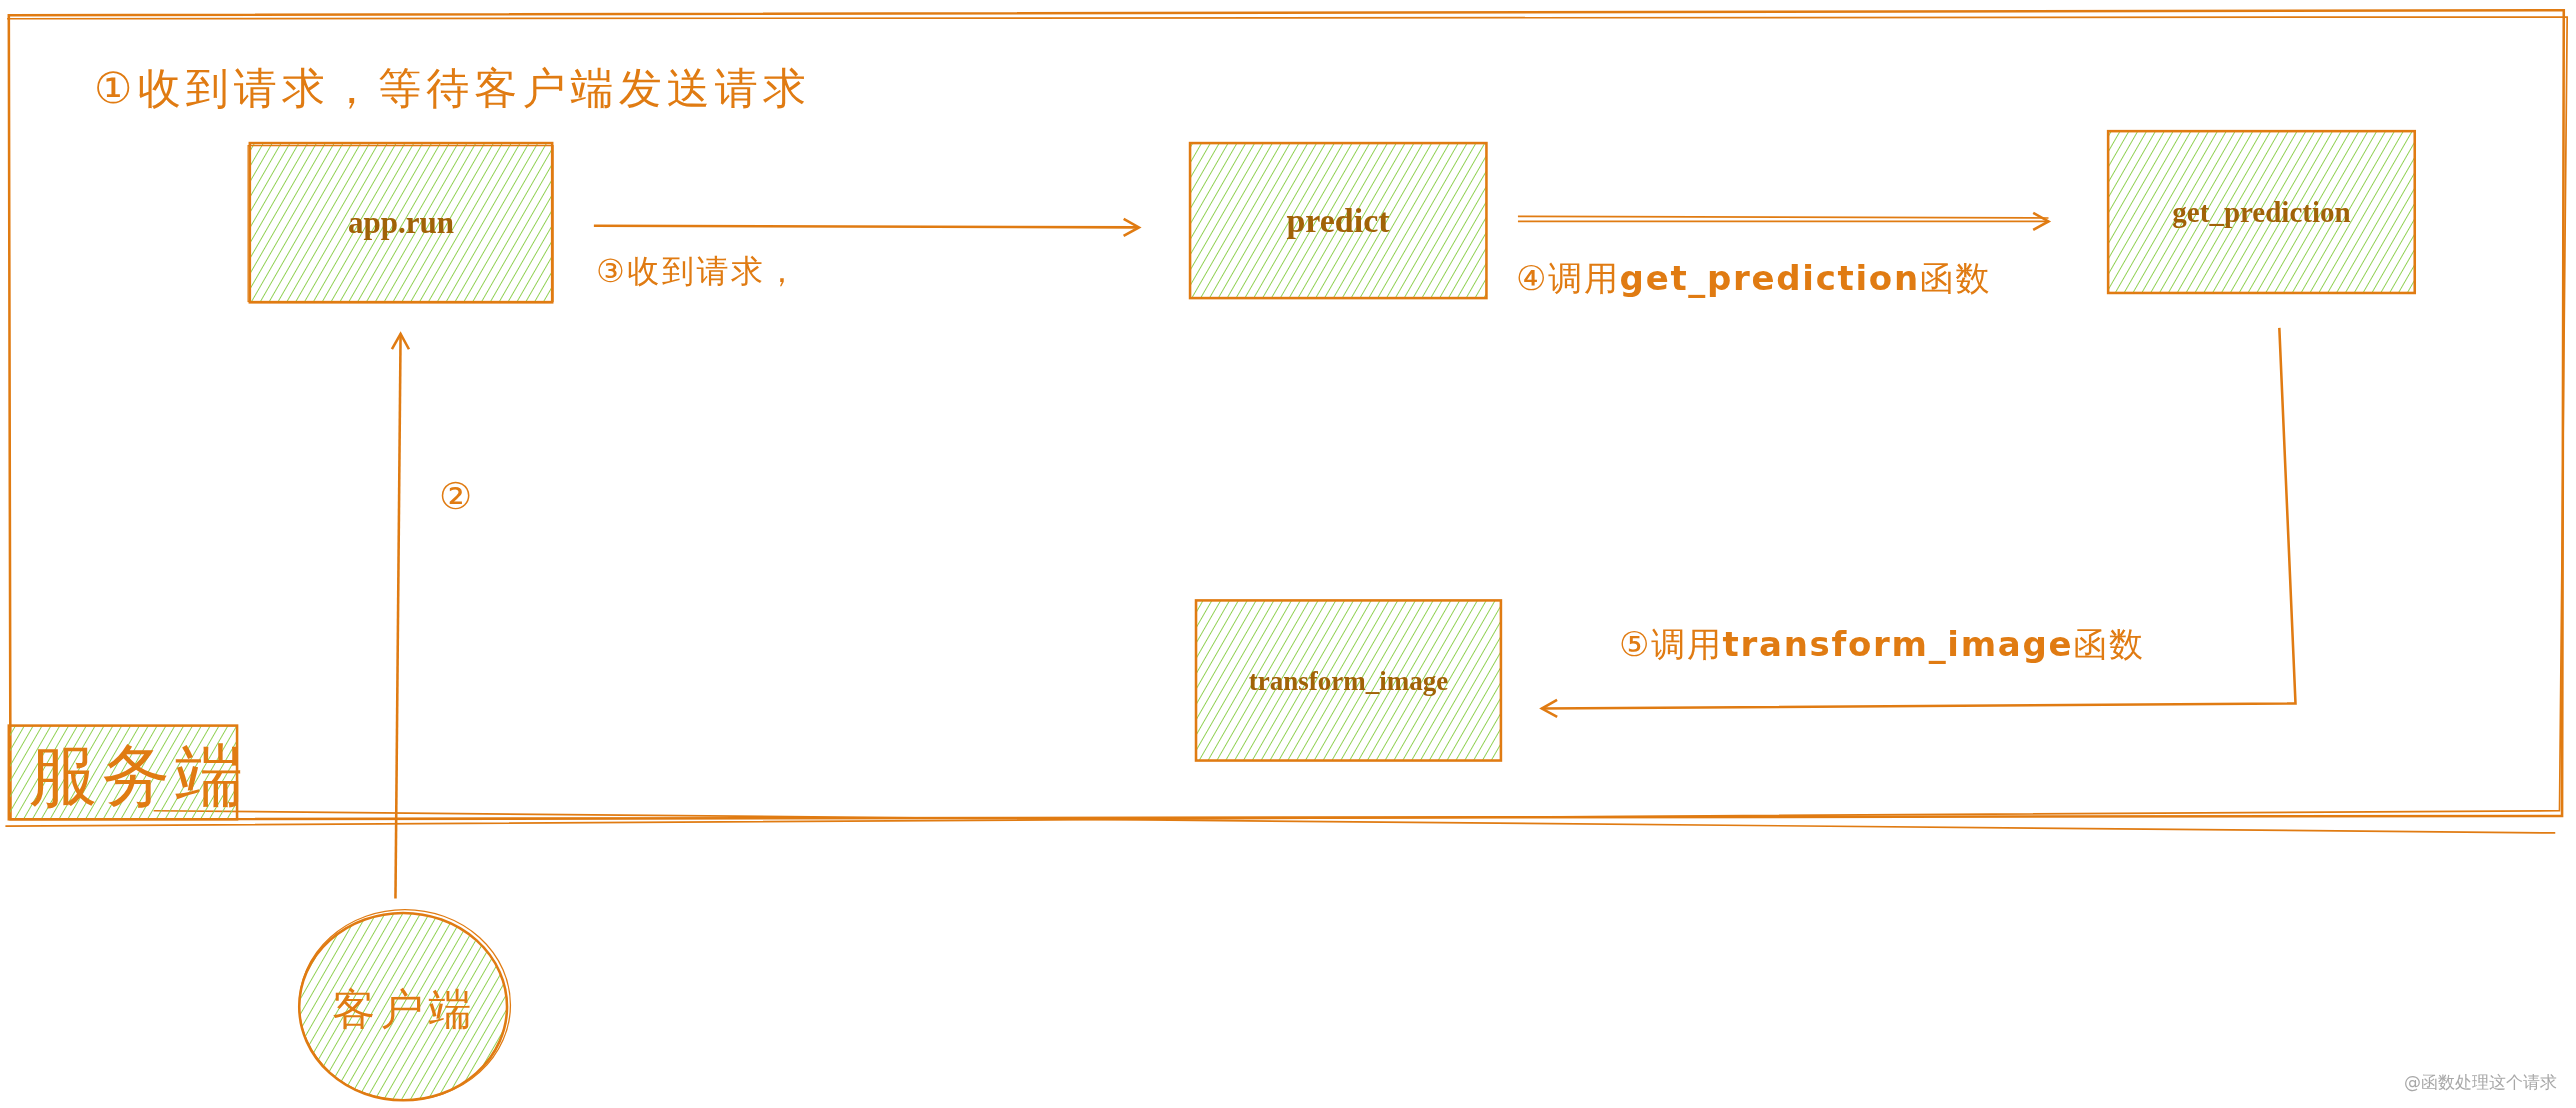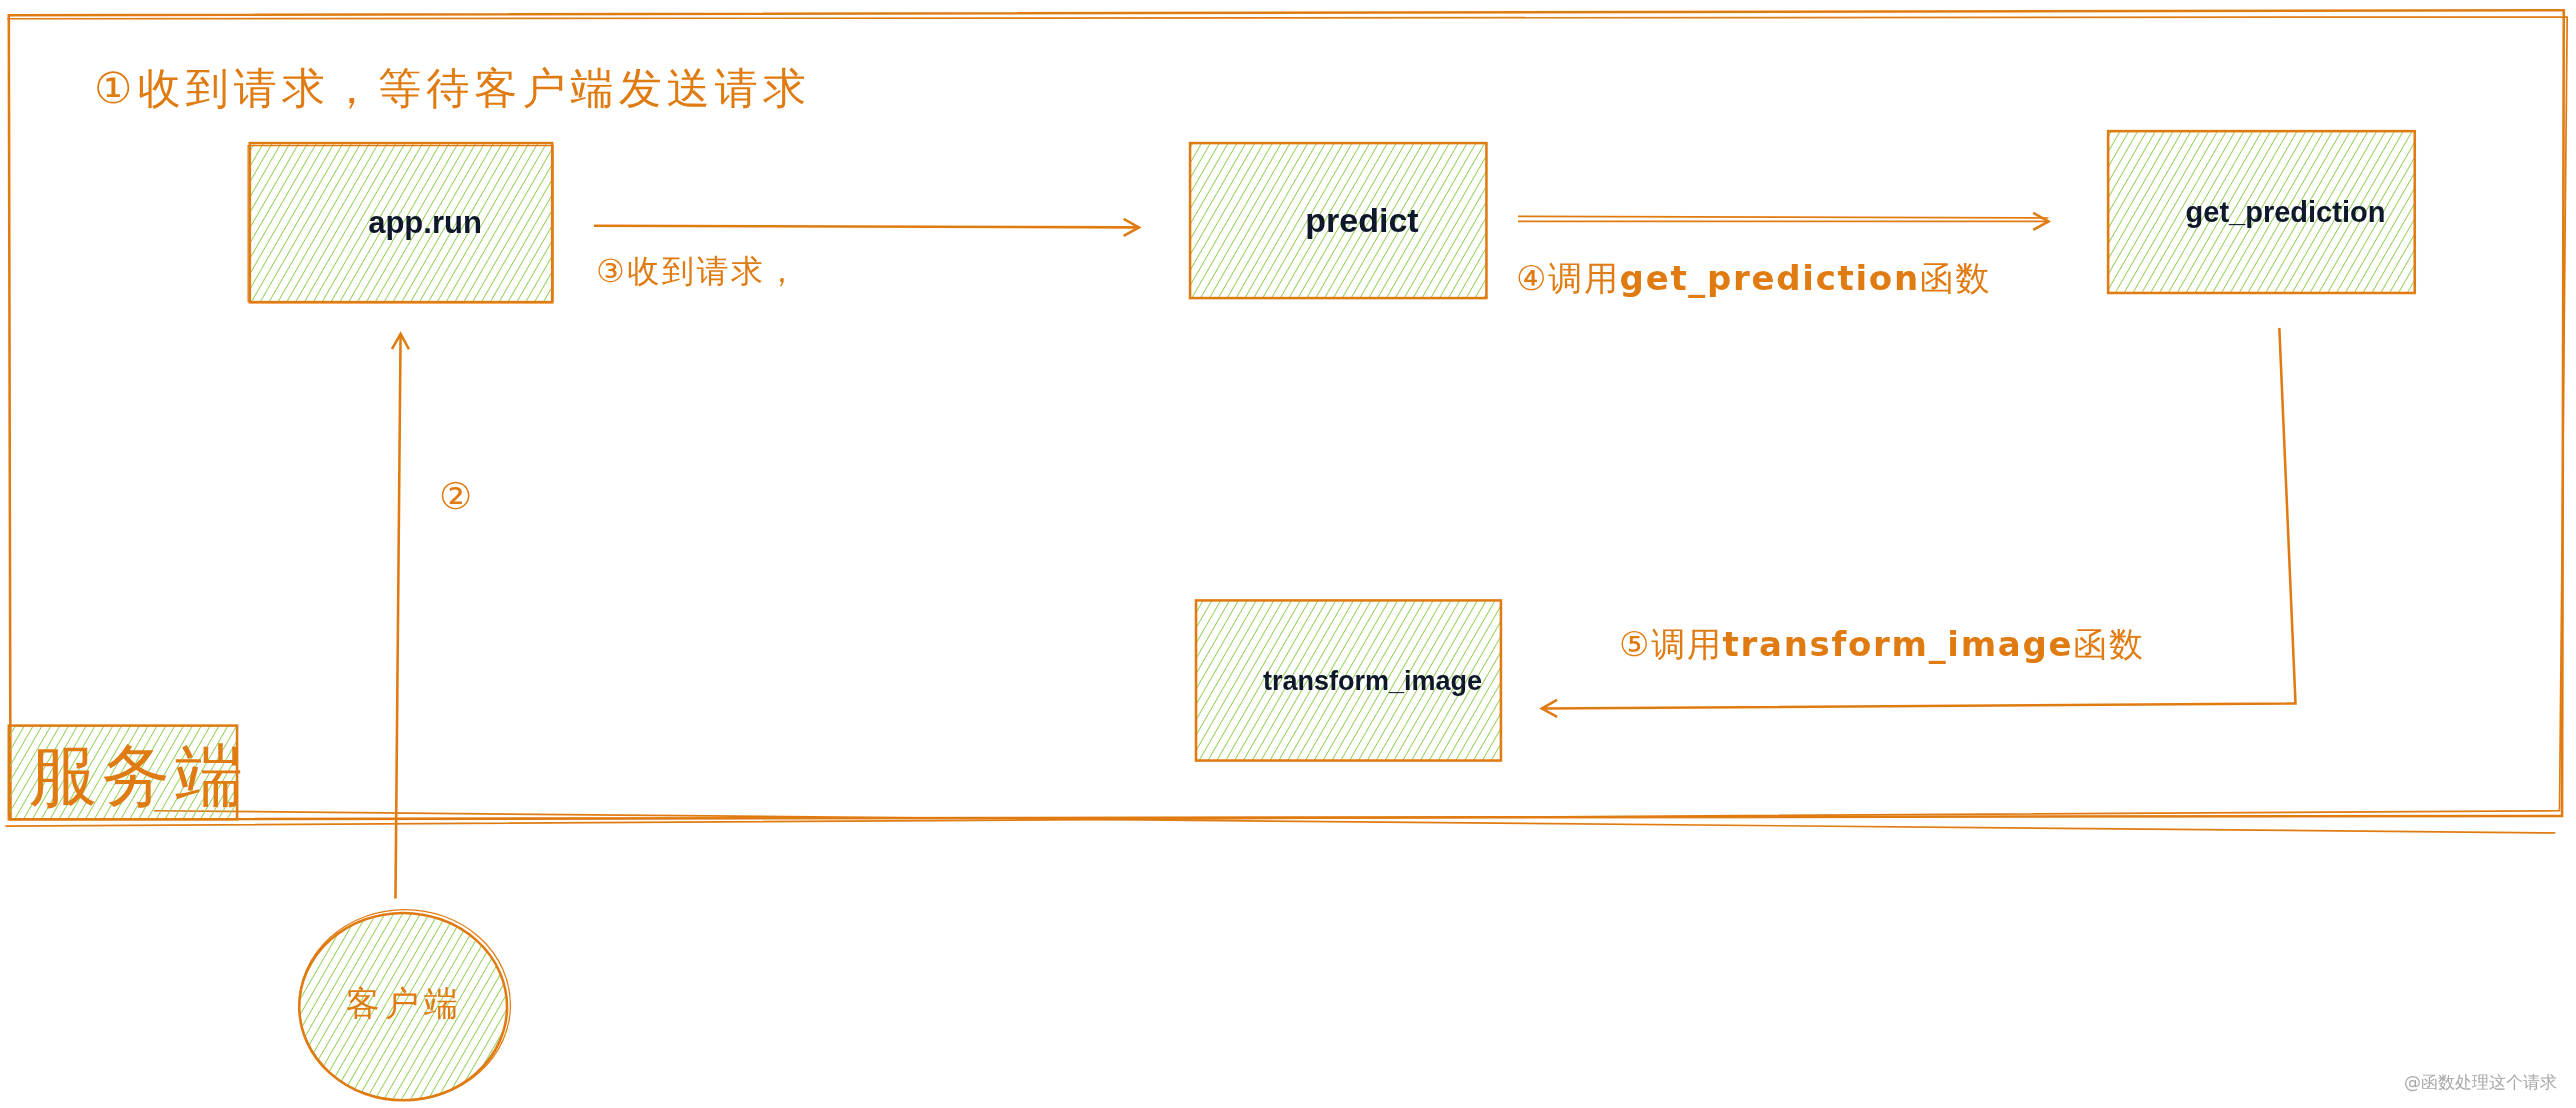--- a/index.html
+++ b/index.html
@@ -1,28 +1,28 @@
 <!DOCTYPE html>
 <html style="font-size:13.6px"><head>
 <meta charset="utf-8">
 <style>
   html, body { margin: 0; padding: 0; background: #ffffff; }
   body { width: 2576px; height: 1108px; position: relative; overflow: hidden;
          font-family: "DejaVu Sans", sans-serif; color: #e07b12; }
   svg.canvas { position: absolute; left: 0; top: 0; }
   .label { position: absolute; color: #e07b12; white-space: nowrap; }
   .node-label { position: absolute; display: flex; align-items: center; justify-content: center;
-                color: #0f172a; font-weight: bold; font-family: Liberation Sans, sans-serif; margin-left: 24px; }
+                color: #a16207; font-weight: bold; font-family: Liberation Serif, serif; }
   .step1 { left: 94px; top: 60px; font-size: 43px; letter-spacing: 5.1px; }
   .step3 { left: 596px; top: 247px; font-size: 32px; text-align: center; line-height: 48px; letter-spacing: 2.6px; }
   .step4 { left: 1516px; top: 256px; font-size: 34px; letter-spacing: 1.7px; }
   .step5 { left: 1619px; top: 622px; font-size: 34px; letter-spacing: 1.7px; }
   .step2 { left: 430px; top: 467px; font-size: 37px; width: 51px; text-align: center; line-height: 60px; white-space: normal; word-break: break-all; }
   .server-label { left: 17px; top: 731px; font-size: 68px; letter-spacing: 5.1px; margin-left: 12px; }
-  .client-label { left: 298px; top: 981px; width: 213px; font-size: 34px; letter-spacing: 5.1px; text-align: center; }
+  .client-label { left: 298px; top: 981px; width: 213px; font-size: 43px; letter-spacing: 5.1px; text-align: center; }
   .watermark { position: absolute; right: 19px; bottom: 13.6px; font-size: 17px; color: #a8a8a8; }
   .b { font-weight: bold; }
 </style>
 </head>
 <body>
 
 <svg class="canvas" width="2576" height="1108" viewBox="0 0 3024 1301" xmlns="http://www.w3.org/2000/svg">
   <defs>
     <pattern id="hatch" patternUnits="userSpaceOnUse" width="9" height="9" patternTransform="rotate(30)">
       <line x1="0" y1="0" x2="0" y2="9" stroke="#8ccf4d" stroke-width="2.2"></line>

